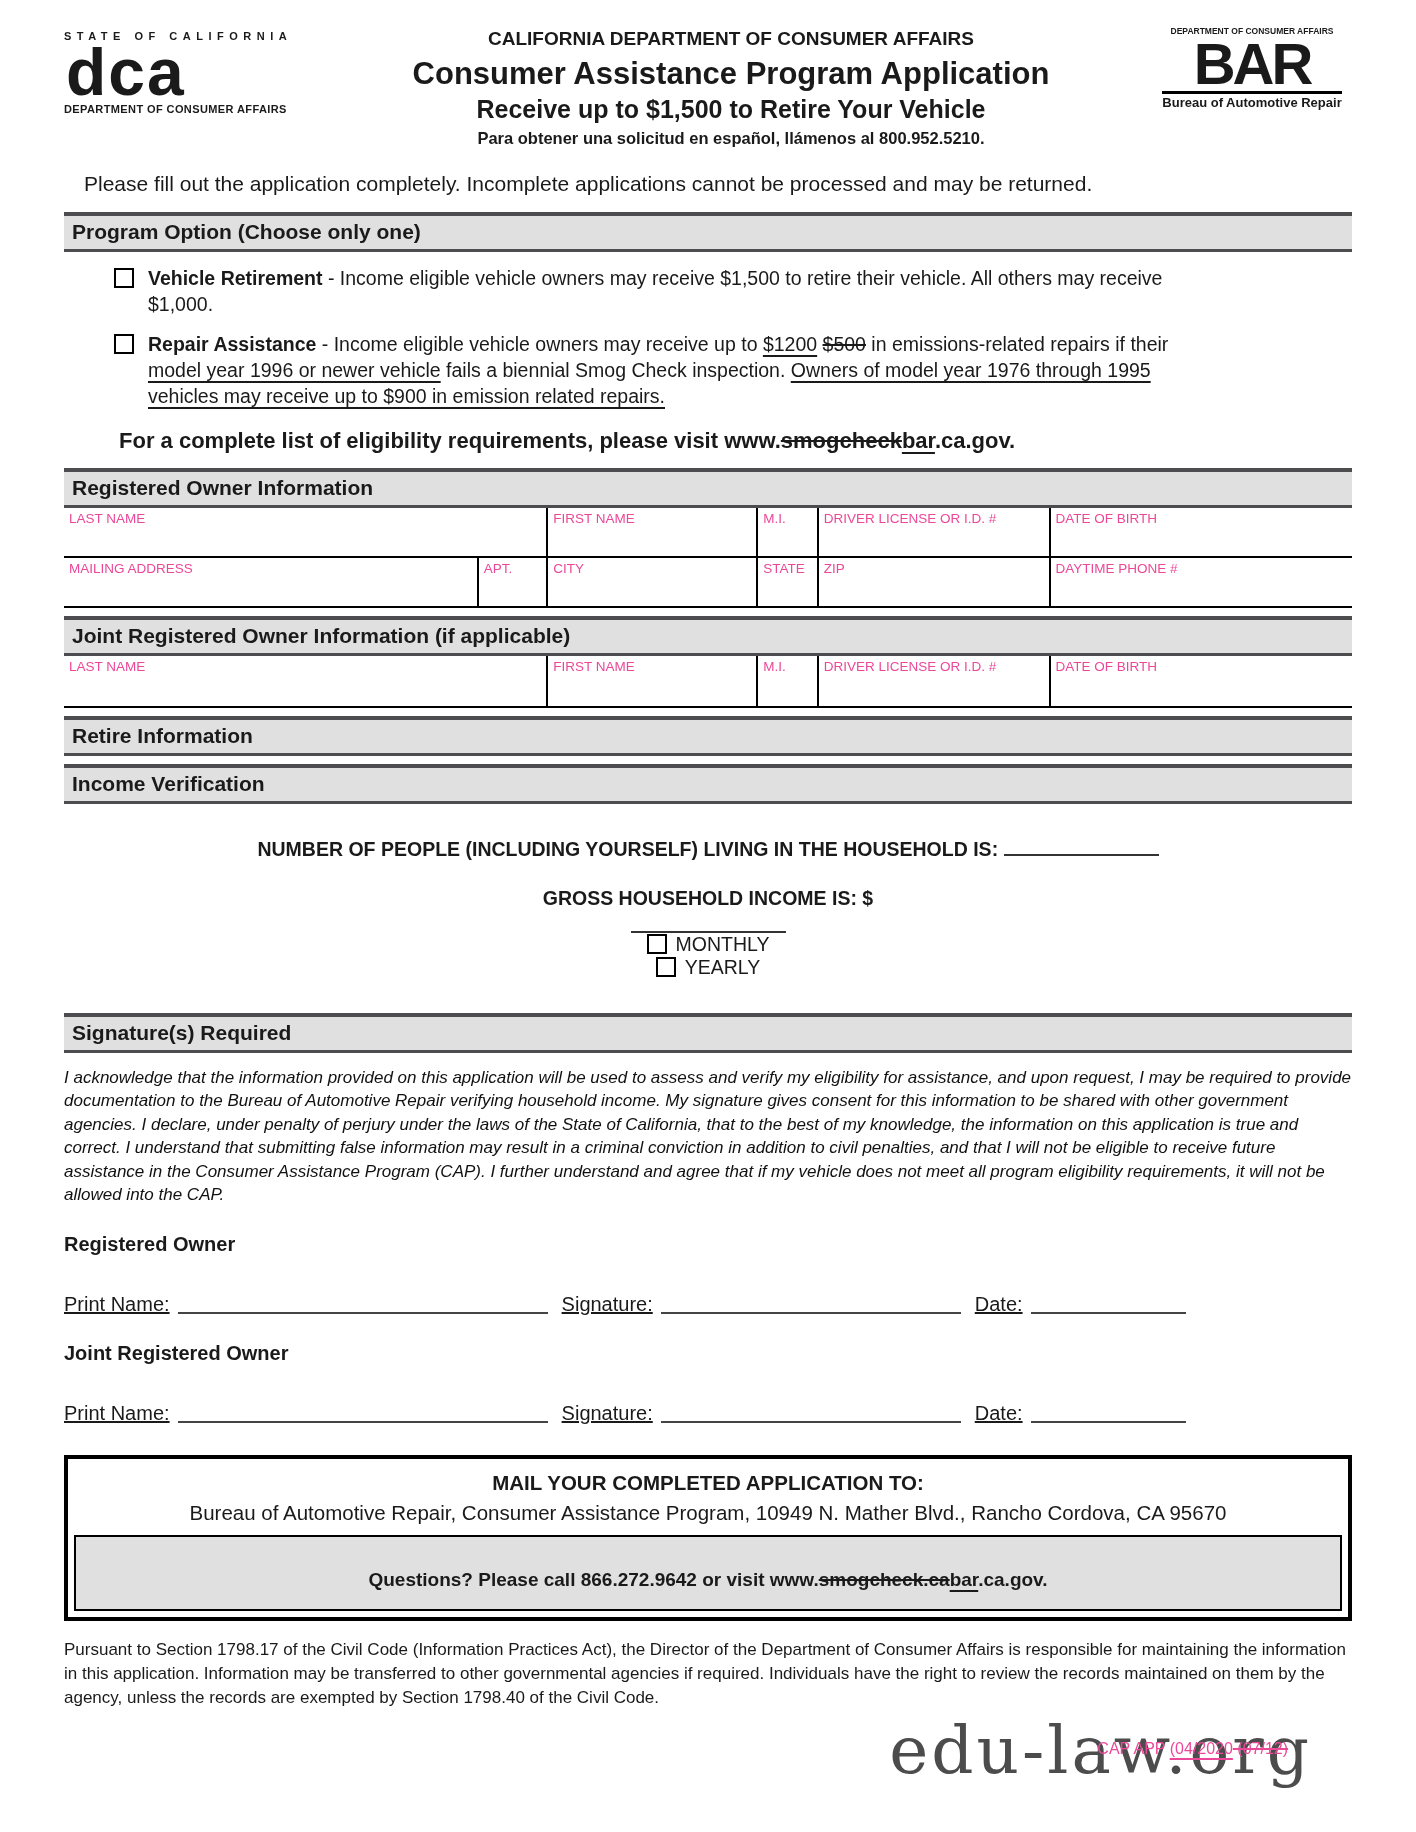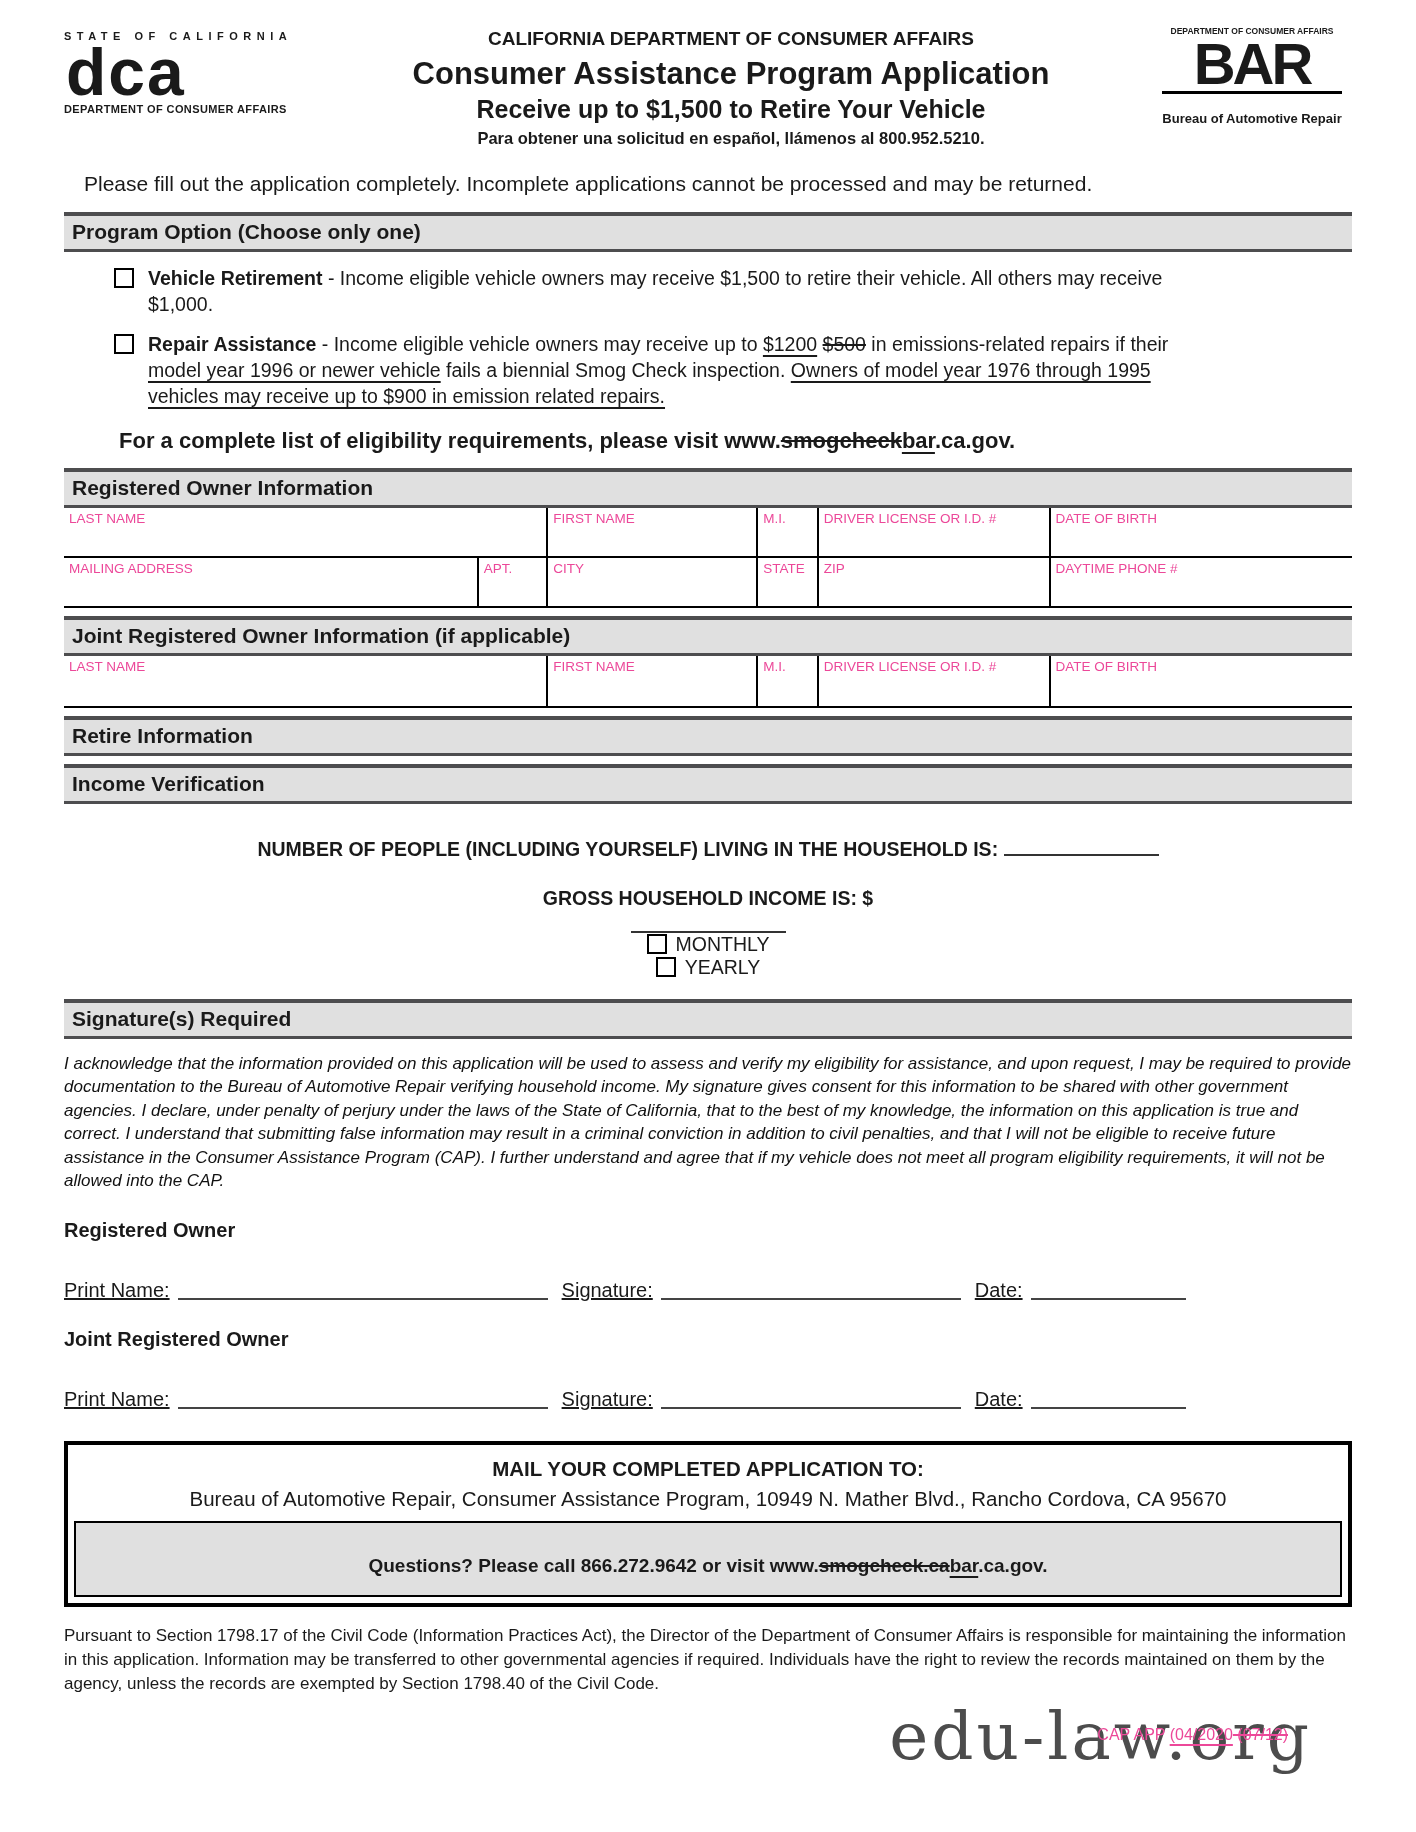--- a/index.html
+++ b/index.html
@@ -15,21 +15,21 @@
   .dca-acr { font-size:66px; font-weight:bold; letter-spacing:2px; line-height:0.92; margin-left:2px; }
   .dca-dept { font-size:11px; font-weight:bold; letter-spacing:0.4px; white-space:nowrap; }
   .hdr-center { flex:1 1 auto; text-align:center; padding-top:4px; }
   .agency { font-size:19px; font-weight:bold; }
   .title { font-size:31px; font-weight:bold; margin-top:6px; }
   .subtitle { font-size:25px; font-weight:bold; margin-top:3px; }
   .spanish { font-size:16.5px; font-weight:bold; margin-top:5px; }
   .bar-logo { width:200px; flex:0 0 auto; text-align:center; padding-top:2px; }
   .bar-dept { font-size:8.5px; font-weight:bold; white-space:nowrap; }
   .bar-acr { font-size:58px; font-weight:bold; letter-spacing:-3px; line-height:0.95; }
-  .bar-bureau { font-size:13px; font-weight:bold; white-space:nowrap; border-top:3px solid #000; display:inline-block; padding-top:17px; }
+  .bar-bureau { font-size:13px; font-weight:bold; white-space:nowrap; border-top:3px solid #000; display:inline-block; padding-top:1px; }
   
   .intro { margin:24px 0 0 20px; font-size:21px; }
   .secbar {
     margin-top:16px; background:#e0e0e0; font-size:21px; font-weight:bold;
     padding:4px 8px 5px 8px; border-top:4px solid #4d4d4f; border-bottom:3px solid #4d4d4f;
   }
   .opt { display:flex; margin:13px 0 0 50px; font-size:19.5px; line-height:1.35; }
   .opt .box { margin:3px 14px 0 0; }
   .cb { display:inline-block; width:16px; height:16px; border:2.5px solid #000; background:#fff; flex:0 0 auto; }
   .opt-text { max-width:1030px; }
@@ -46,21 +46,21 @@
   .c-ma{width:32.2%} .c-apt{width:5.4%} .c-city{width:16.3%} .c-st{width:4.7%} .c-zip{width:18%} .c-ph{width:23.4%}
   .c-vy{width:13%} .c-mk{width:13.6%} .c-md{width:11.3%} .c-vin{width:39%} .c-pl{width:23.1%}
   
   .inc-line1 { margin-top:30px; text-align:center; font-size:19.5px; font-weight:bold; }
   .inc-line2 { margin-top:26px; text-align:center; font-size:19.5px; font-weight:bold;
                display:flex; justify-content:center; align-items:center; gap:0;flex-direction:column; }
   .blank { display:inline-block; width:155px; border-bottom:2.5px solid #333; height:1.05em; vertical-align:baseline; }
   .inc-choice { display:flex; align-items:center; gap:9px; font-weight:normal; }
   .inc-gap { width:60px; } .inc-gap2 { width:55px; }
   
-  .sig-bar { margin-top:20px; }
+  .sig-bar { margin-top:34px; }
   .ack { margin-top:13px; font-size:17px; font-style:italic; line-height:23.5px; color:#111; }
   .sig-head { margin-top:26px; font-size:20px; font-weight:bold; }
   .sig-row { display:flex; align-items:flex-end; margin-top:36px; font-size:20px;text-decoration:underline; }
   .sig-row .lbl { white-space:nowrap; }
   .ln { border-bottom:2px solid #444; height:1em; }
   .ln-print { flex:0 0 370px; margin:0 14px 2px 8px; }
   .ln-sig { flex:0 0 300px; margin:0 14px 2px 8px; }
   .ln-date { flex:0 0 155px; margin:0 0 2px 8px; }
   
   .mailbox { margin-top:30px; border:4px solid #000; padding:6px; }

